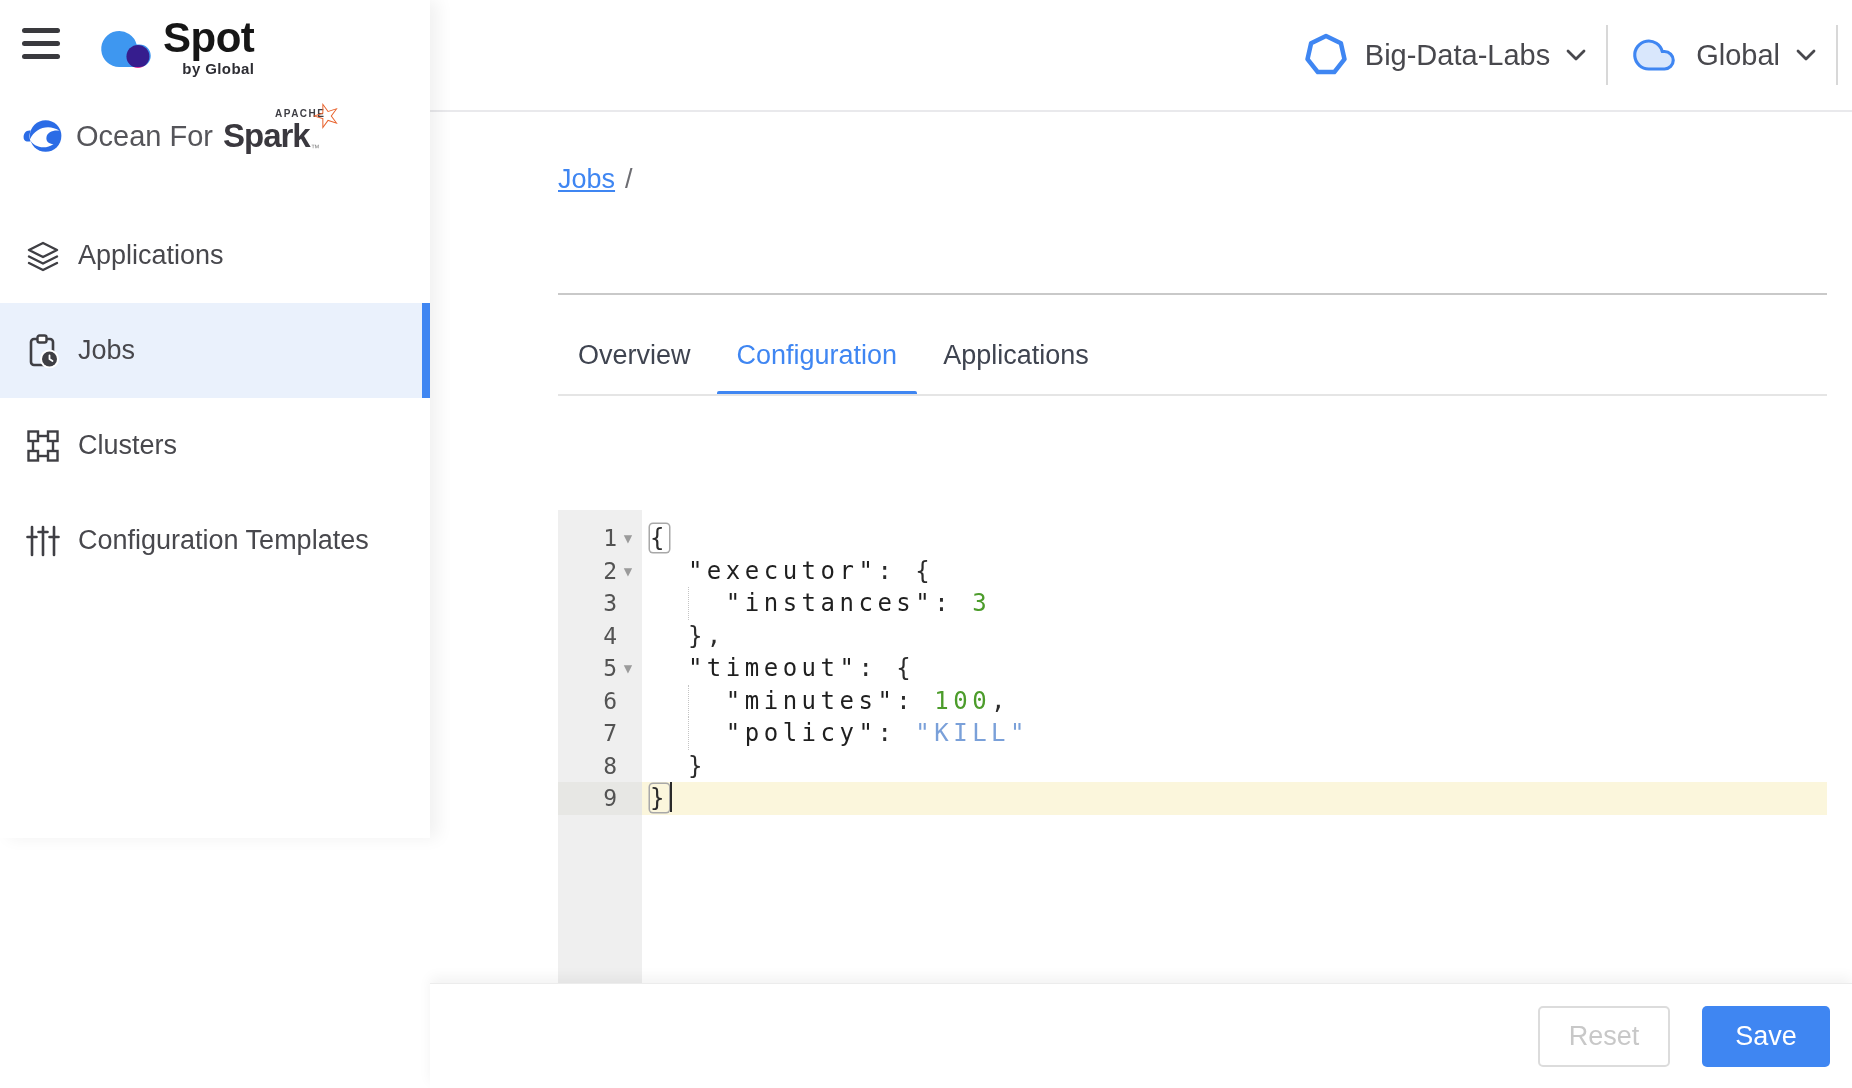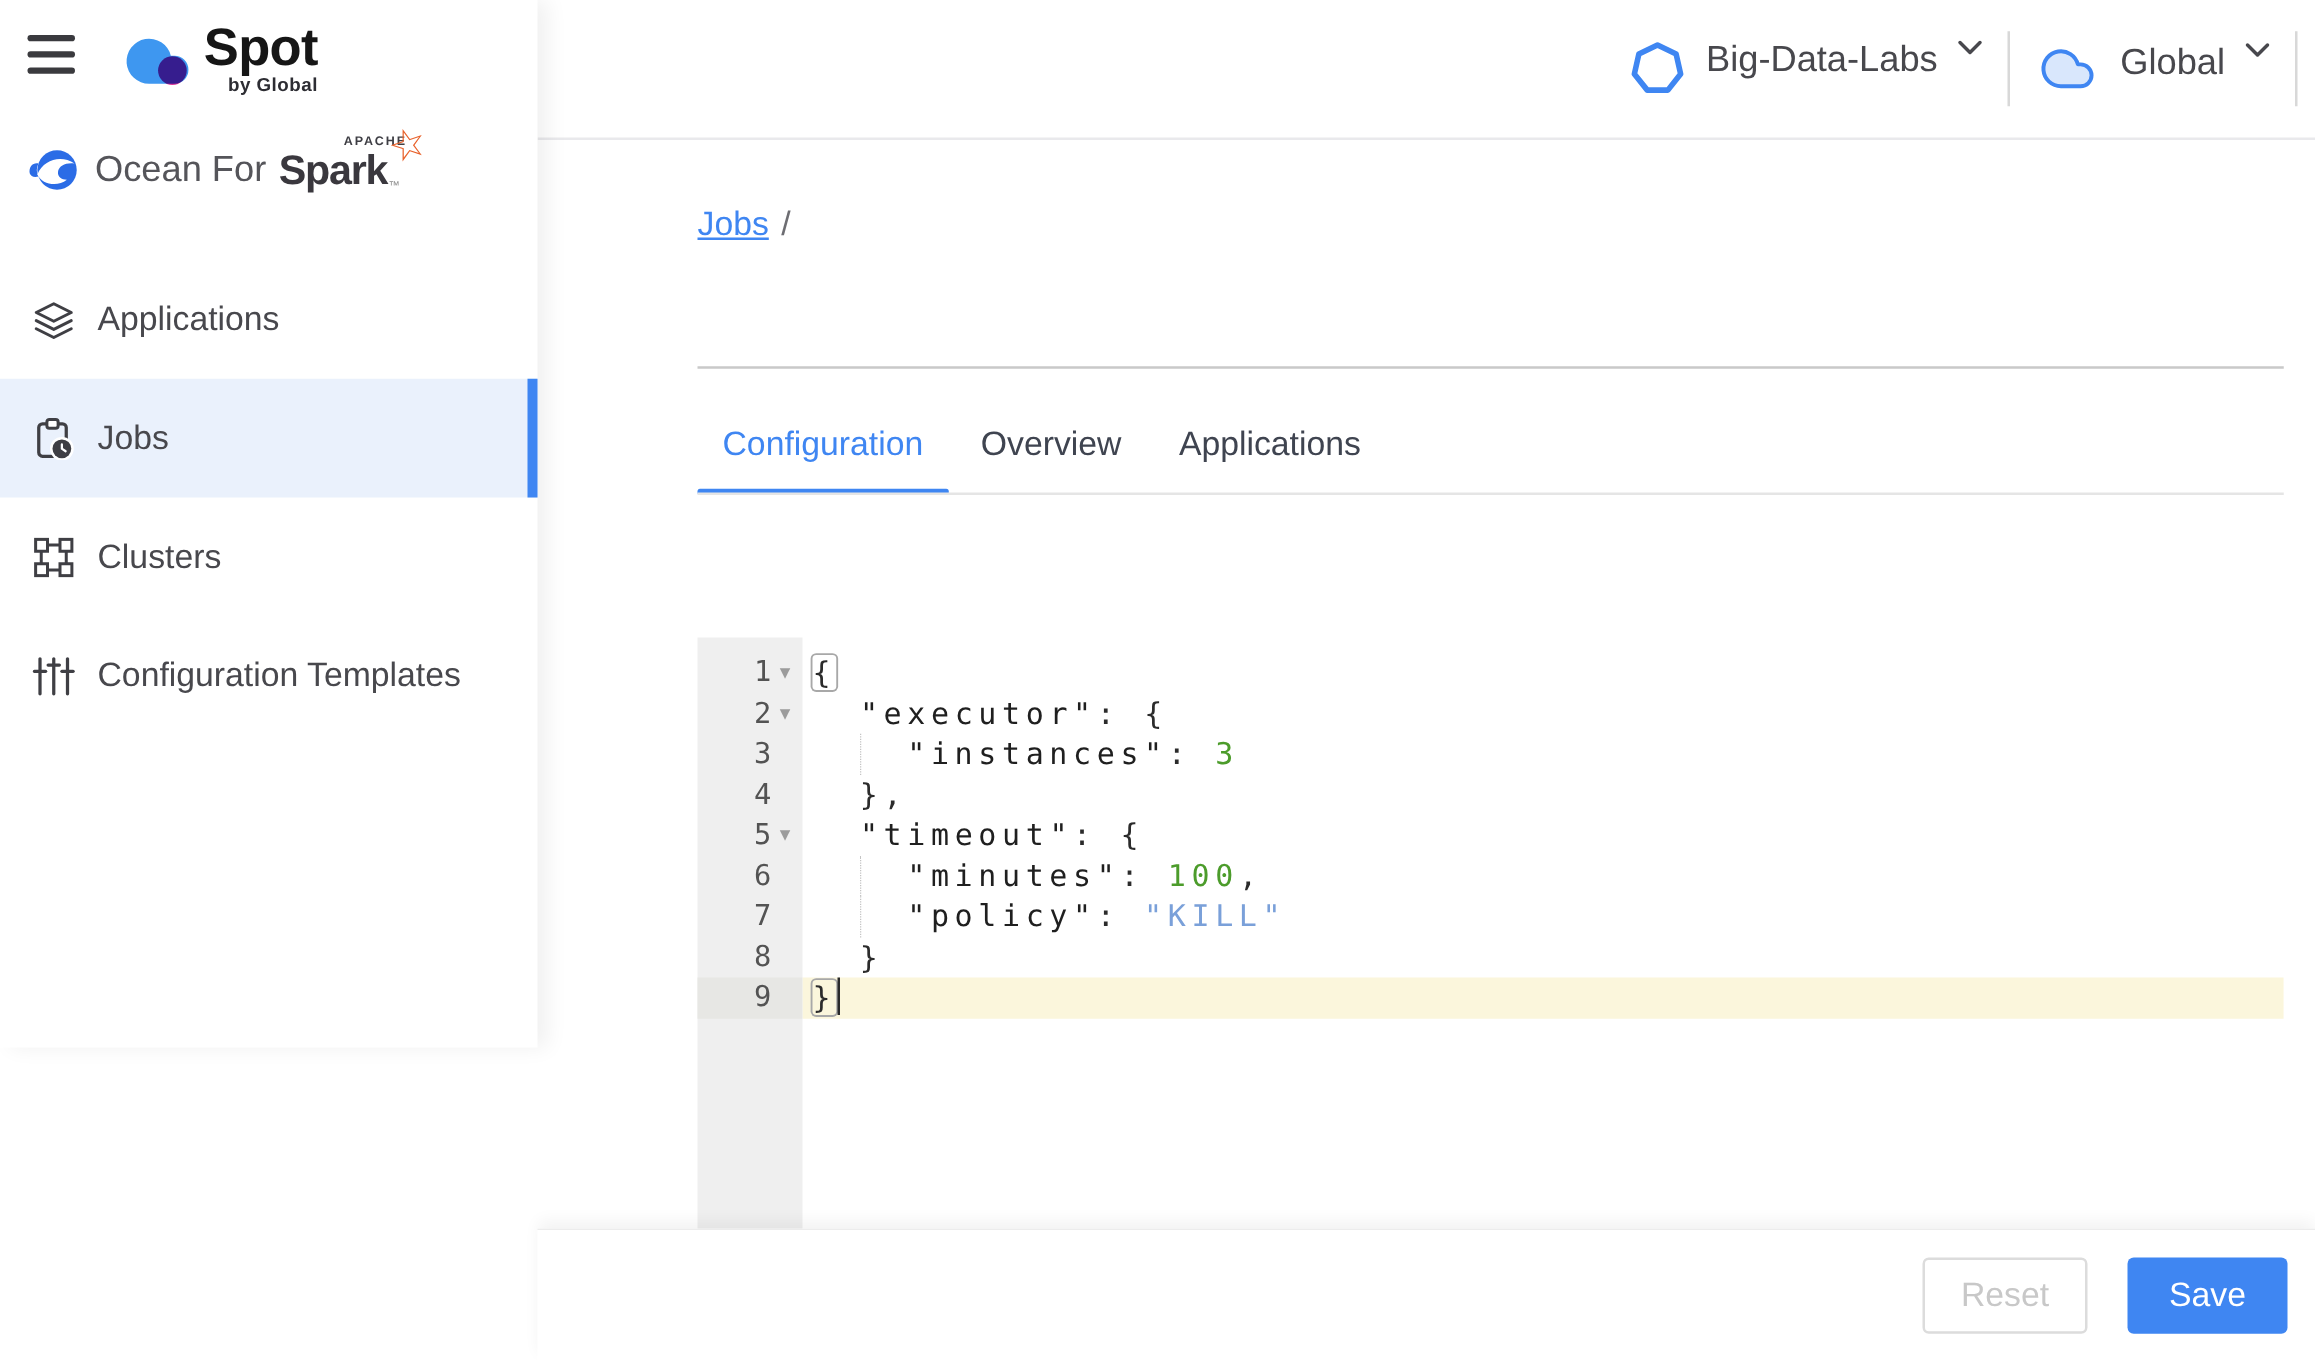--- a/index.html
+++ b/index.html
@@ -32,21 +32,21 @@
   .nav-item.active { background:#eaf1fc; }
   .nav-icon { width:34px; height:34px; display:flex; align-items:center; justify-content:center; flex:0 0 34px; }
   .nav-label { font-size:27px; color:#48484d; margin-left:18px; white-space:nowrap; }
   .nav-accent { display:none; }
   .nav-item.active .nav-accent { display:block; position:absolute; right:0; top:0; width:8px; height:100%; background:#3f86f2; }
 
   
   .main { position:absolute; left:430px; top:0; width:1422px; height:1088px; background:#fff; }
   .topbar { position:absolute; left:0; top:0; width:100%; height:112px; background:#fff; border-bottom:2px solid #e9e9ec; }
   .topbar-right { position:absolute; right:0; top:0; height:110px; display:flex; align-items:center; }
-  .selector { display:flex; cursor:pointer; }
+  .selector { display:flex; align-items:center; cursor:pointer; }
   .selector .sel-label { font-size:29px; color:#48484d; margin:0 16px; white-space:nowrap; }
   .vdivider { width:2px; height:60px; background:#d8d8d8; margin:0 20px; }
   .chev { width:20px; height:12px; }
 
   .breadcrumb { position:absolute; left:128px; top:164px; font-size:27px; }
   .crumb-link { color:#3f86f2; text-decoration:underline; cursor:pointer; }
   .crumb-sep { color:#6d6d72; margin-left:10px; }
 
   .title-row { position:absolute; left:128px; top:206px; display:flex; align-items:center; }
   .wave-icon-lg { width:66px; height:62px; }
@@ -212,22 +212,22 @@
     </div>
 
     <div class="breadcrumb">
       <span class="crumb-link">Jobs</span><span class="crumb-sep">/</span>
     </div>
 
 
     <div class="title-divider"></div>
 
     <div class="tabs">
+        <div class="tab"><span>Overview</span></div>
         <div class="tab active"><span>Configuration</span><span class="tab-bar"></span></div>
-        <div class="tab"><span>Overview</span></div>
         <div class="tab"><span>Applications</span></div>
       </div>
     <div class="tabs-track"></div>
 
 
     <div class="editor">
       <div class="gutter">
           <div class="gutter-cell">
             <span>1</span>
             <span class="fold">▼</span>

